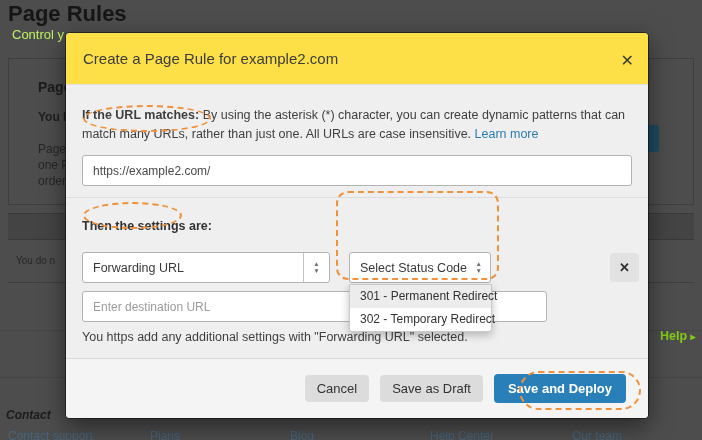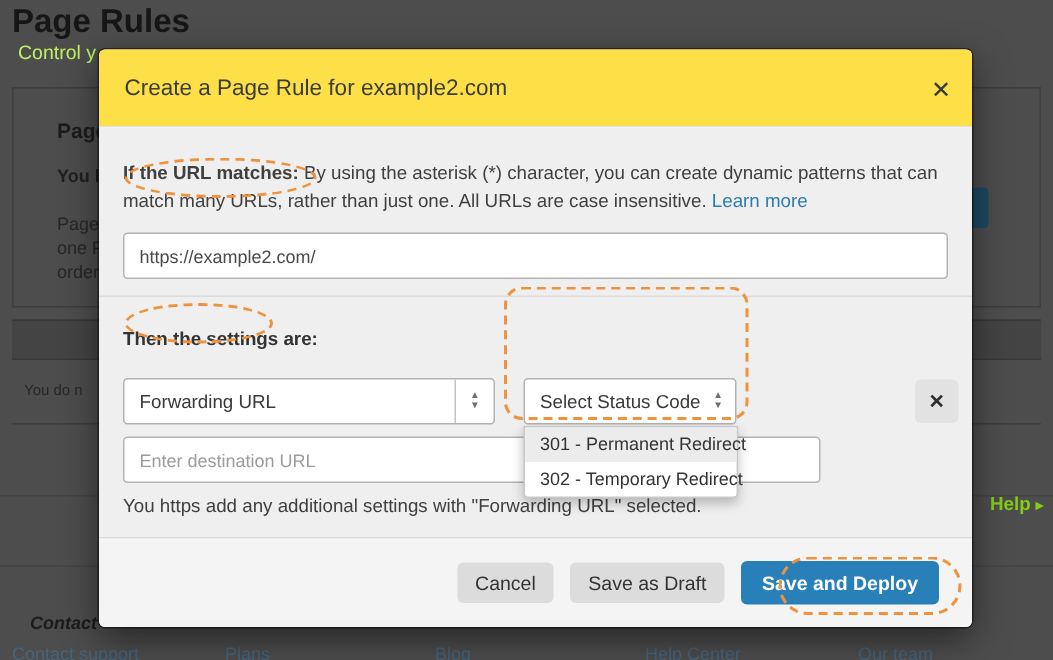--- a/index.html
+++ b/index.html
@@ -23,21 +23,21 @@
   .bg-frag3 { left:38px; top:174px; font-size:12px; color:#262626; }
   .bg-band { left:8px; top:213px; width:686px; height:27px; background:#444444;
              border-top:1px solid #393939; border-bottom:1px solid #393939; }
   .bg-rowtext { left:16px; top:255px; font-size:10px; color:#272727; }
   .bg-line1 { left:8px; top:282px; width:686px; height:0; border-top:1px solid #3f3f3f; }
   .bg-line2 { left:0; top:330px; width:702px; height:0; border-top:1px solid #454545; }
   .bg-line3 { left:0; top:377px; width:702px; height:0; border-top:1px solid #454545; }
   .bg-bluebtn { left:645px; top:125px; width:14px; height:27px; background:#1d4a63; border-radius:3px; }
   .bg-help { left:660px; top:297px; font-size:12.5px; font-weight:bold; color:#84cc16; cursor:pointer;margin-top:32px; }
   .bg-help .arrow { font-size:10px; }
-  .bg-contact { left:20px; top:408px; font-size:12px; font-weight:bold; color:#1c1c1c;font-style:italic; }
+  .bg-contact { left:6px; top:408px; font-size:12px; font-weight:bold; color:#1c1c1c;font-style:italic; }
   .bg-link { top:429px; font-size:12px; color:#47647b; cursor:pointer; }
   .bg-link.l0 { left:8px; } .bg-link.l1 { left:150px; } .bg-link.l2 { left:290px; }
   .bg-link.l3 { left:430px; } .bg-link.l4 { left:572px; }
 
   
   .modal {
     position:absolute; left:66px; top:33px; width:582px; height:385px;
     background:#ffffff; border-radius:4px;
     box-shadow:0 0 0 1px rgba(0,0,0,0.45), 0 8px 24px rgba(0,0,0,0.5);
     z-index:10;

